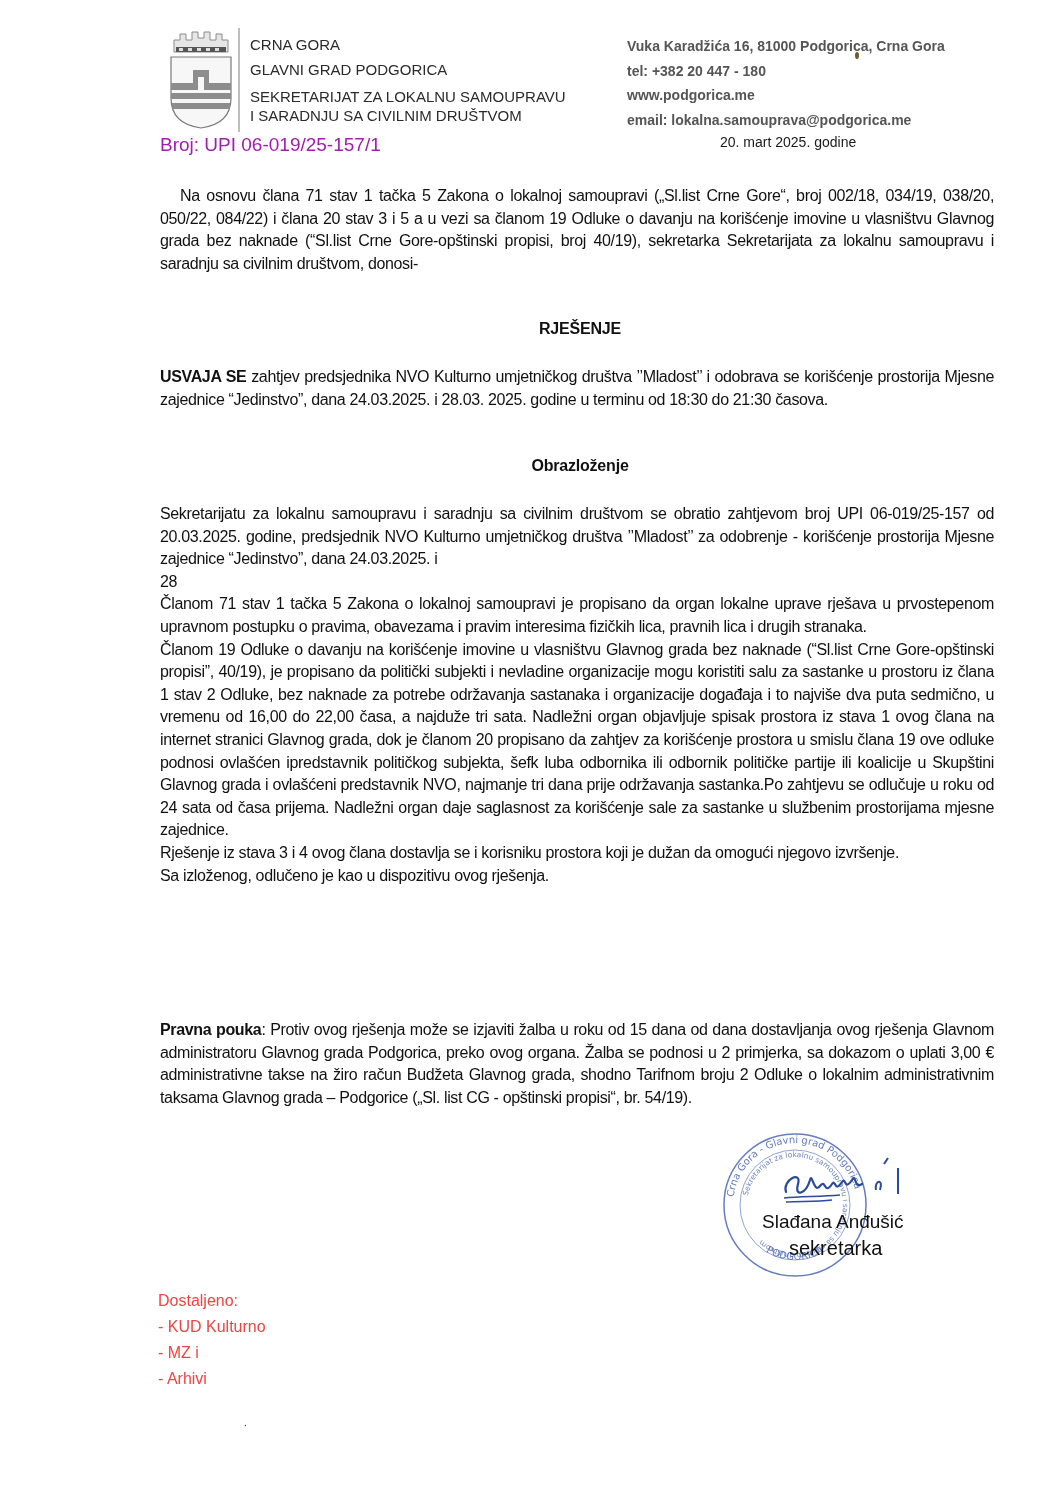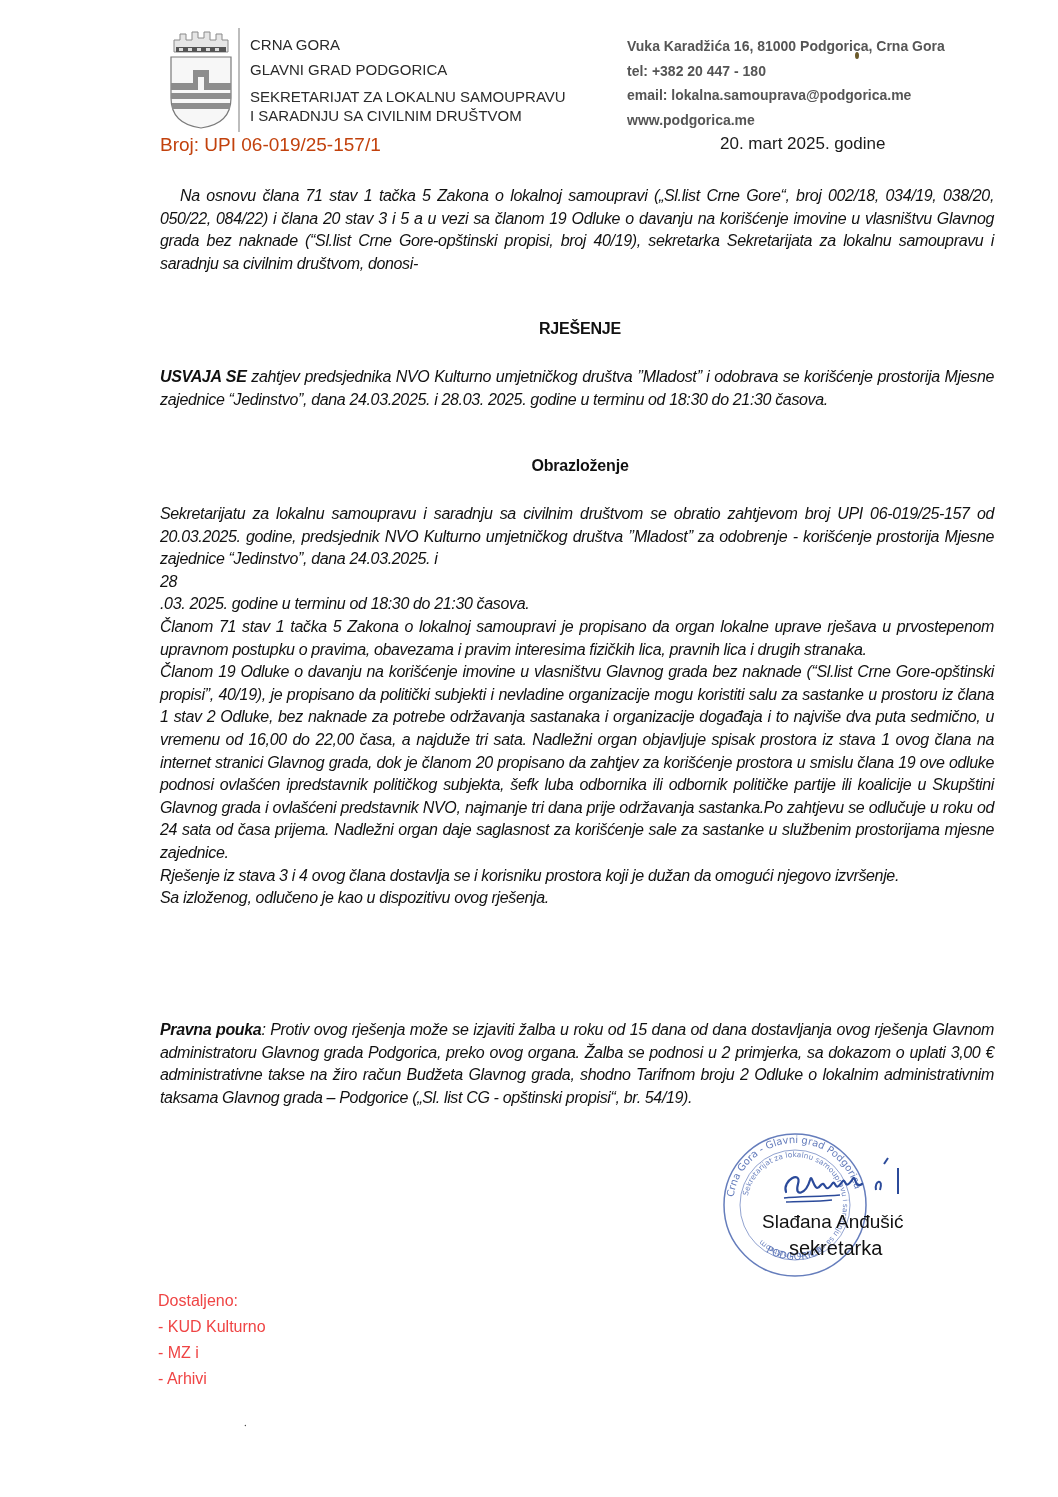--- a/index.html
+++ b/index.html
@@ -9,27 +9,27 @@
   
   .crest { position: absolute; left: 168px; top: 30px; width: 66px; height: 100px; }
   .vline { position: absolute; left: 238px; top: 28px; width: 2px; height: 104px; background: #bdbdbd; }
   .hdr-left { position: absolute; left: 250px; top: 34px; font-family: "Liberation Sans", sans-serif; font-size: 15px; color: #2a2a2a; line-height: 22px; }
   .hdr-left div { white-space: nowrap; }
   .hdr-left .l1 { margin-bottom: 3px; }
   .hdr-left .l2 { margin-bottom: 6px; }
   .hdr-left .l3, .hdr-left .l4 { line-height: 19px; }
   .hdr-right { position: absolute; left: 627px; top: 34px; font-family: "Liberation Sans", sans-serif; font-size: 14px; color: #555; line-height: 24.5px; font-weight: bold; }
   .hdr-right div { white-space: nowrap; }
-  .broj { position: absolute; left: 160px; top: 134px; font-family: "Liberation Sans", sans-serif; font-size: 19px; color: #c2410c; }
-  .datum { position: absolute; left: 720px; top: 134px; font-family: "Liberation Sans", sans-serif; font-size: 17px; color: #1a1a1a; }
+  .broj { position: absolute; left: 160px; top: 134px; font-family: "Liberation Sans", sans-serif; font-size: 19px; color: #a21caf; }
+  .datum { position: absolute; left: 720px; top: 134px; font-family: "Liberation Sans", sans-serif; font-size: 14px; color: #1a1a1a; }
 
   
   .txt { position: absolute; left: 160px; width: 834px; font-family: "Liberation Sans", sans-serif; font-size: 16px; line-height: 22.6px; text-align: justify; color: #111; transform-origin: left top; }
   .txt p { margin: 0; }
-  .narrow { font-stretch: condensed; letter-spacing: -0.35px; font-style: italic; }
+  .narrow { font-stretch: condensed; letter-spacing: -0.35px; }
   .intro { top: 185px; text-indent: 20px; }
   .heading { position: absolute; left: 0; width: 1058px; text-align: center; font-family: "Liberation Sans", sans-serif; font-weight: bold; font-size: 16px; letter-spacing: -0.2px; }
   .h-rjesenje { top: 320px; left: 155px; width: 850px; }
   .h-obraz { top: 457px; left: 155px; width: 850px; }
   .dispositive { top: 366px; }
   .explan { top: 503px; }
   .pouka { top: 1019px; }
   b { font-weight: bold; }
 
   
@@ -70,40 +70,39 @@
   <div class="hdr-left">
     <div class="l1">CRNA GORA</div>
     <div class="l2">GLAVNI GRAD PODGORICA</div>
     <div class="l3">SEKRETARIJAT ZA LOKALNU SAMOUPRAVU</div>
     <div class="l4">I SARADNJU SA CIVILNIM DRUŠTVOM</div>
   </div>
 
   <div class="hdr-right">
     <div>Vuka Karadžića 16, 81000 Podgorica, Crna Gora</div>
     <div>tel: +382 20 447 - 180</div>
+    <div>www.podgorica.me</div>
     <div>email: lokalna.samouprava@podgorica.me</div>
-    <div>www.podgorica.me</div>
   </div>
   <div class="ink-dot"></div>
 
   <div class="broj">Broj: UPI 06-019/25-157/1</div>
   <div class="datum">20. mart 2025. godine</div>
 
   <div class="txt intro narrow">Na osnovu člana 71 stav 1 tačka 5 Zakona o lokalnoj samoupravi („Sl.list Crne Gore“, broj 002/18, 034/19, 038/20, 050/22, 084/22) i člana  20 stav 3 i 5 a u vezi sa članom 19  Odluke o davanju na korišćenje imovine u vlasništvu Glavnog grada bez naknade (“Sl.list Crne Gore-opštinski propisi, broj 40/19), sekretarka Sekretarijata za lokalnu samoupravu i saradnju sa civilnim društvom, donosi-</div>
 
   <div class="heading h-rjesenje">RJEŠENJE</div>
   <div class="txt dispositive narrow">
     <b>USVAJA SE</b><span> zahtjev  predsjednika NVO Kulturno umjetničkog društva ’’Mladost’’ i odobrava se korišćenje prostorija Mjesne zajednice “Jedinstvo”, dana 24.03.2025. i 28.03. 2025. godine u terminu od 18:30 do 21:30 časova.</span>
   </div>
 
   <div class="heading h-obraz">Obrazloženje</div>
   <div class="txt explan narrow">
     <p>Sekretarijatu za lokalnu samoupravu i saradnju sa civilnim društvom se obratio zahtjevom broj UPI 06-019/25-157 od 20.03.2025. godine,   predsjednik NVO Kulturno umjetničkog društva ’’Mladost’’ za odobrenje -  korišćenje prostorija Mjesne zajednice “Jedinstvo”, dana 24.03.2025. i</p>
     <p>28</p>
-    <p>.03. 2025. godine u terminu od 18:30 do 21:30 časova.</p>
     <p>Članom 71 stav 1 tačka 5  Zakona o lokalnoj samoupravi je propisano da organ lokalne uprave rješava u prvostepenom upravnom postupku o pravima, obavezama i pravim interesima fizičkih lica, pravnih lica i drugih stranaka.</p>
     <p>Članom 19 Odluke o davanju na korišćenje imovine u vlasništvu Glavnog grada bez naknade (“Sl.list Crne Gore-opštinski propisi”, 40/19),  je propisano da politički subjekti i nevladine organizacije mogu koristiti salu za sastanke u prostoru iz člana 1 stav 2 Odluke, bez naknade za potrebe održavanja sastanaka i organizacije događaja i to najviše dva puta sedmično, u vremenu od 16,00 do 22,00 časa, a najduže tri sata. Nadležni organ objavljuje spisak prostora iz stava 1 ovog člana na internet stranici Glavnog grada, dok je članom 20 propisano  da zahtjev za korišćenje prostora u smislu člana 19 ove odluke podnosi ovlašćen ipredstavnik političkog subjekta, šefk luba odbornika ili odbornik političke partije ili koalicije u Skupštini Glavnog grada i ovlašćeni predstavnik NVO, najmanje tri dana prije održavanja sastanka.Po zahtjevu se odlučuje u roku od 24 sata od časa prijema. Nadležni organ daje saglasnost za korišćenje sale za sastanke u službenim prostorijama mjesne zajednice.</p>
     <p>Rješenje iz stava 3 i 4 ovog člana dostavlja se i korisniku prostora koji je dužan da omogući njegovo izvršenje.</p>
     <p>Sa izloženog, odlučeno je kao u dispozitivu ovog rješenja.</p>
   </div>
 
   <div class="txt pouka narrow">
     <b>Pravna pouka</b><span>: Protiv ovog rješenja može se izjaviti žalba u roku od 15 dana od dana dostavljanja ovog rješenja Glavnom administratoru Glavnog grada Podgorica, preko ovog organa. Žalba se podnosi u 2 primjerka, sa dokazom o uplati 3,00 € administrativne takse na žiro račun Budžeta Glavnog grada, shodno Tarifnom broju 2 Odluke o lokalnim administrativnim taksama Glavnog grada – Podgorice („Sl. list CG - opštinski propisi“, br. 54/19).</span>
   </div>
 

